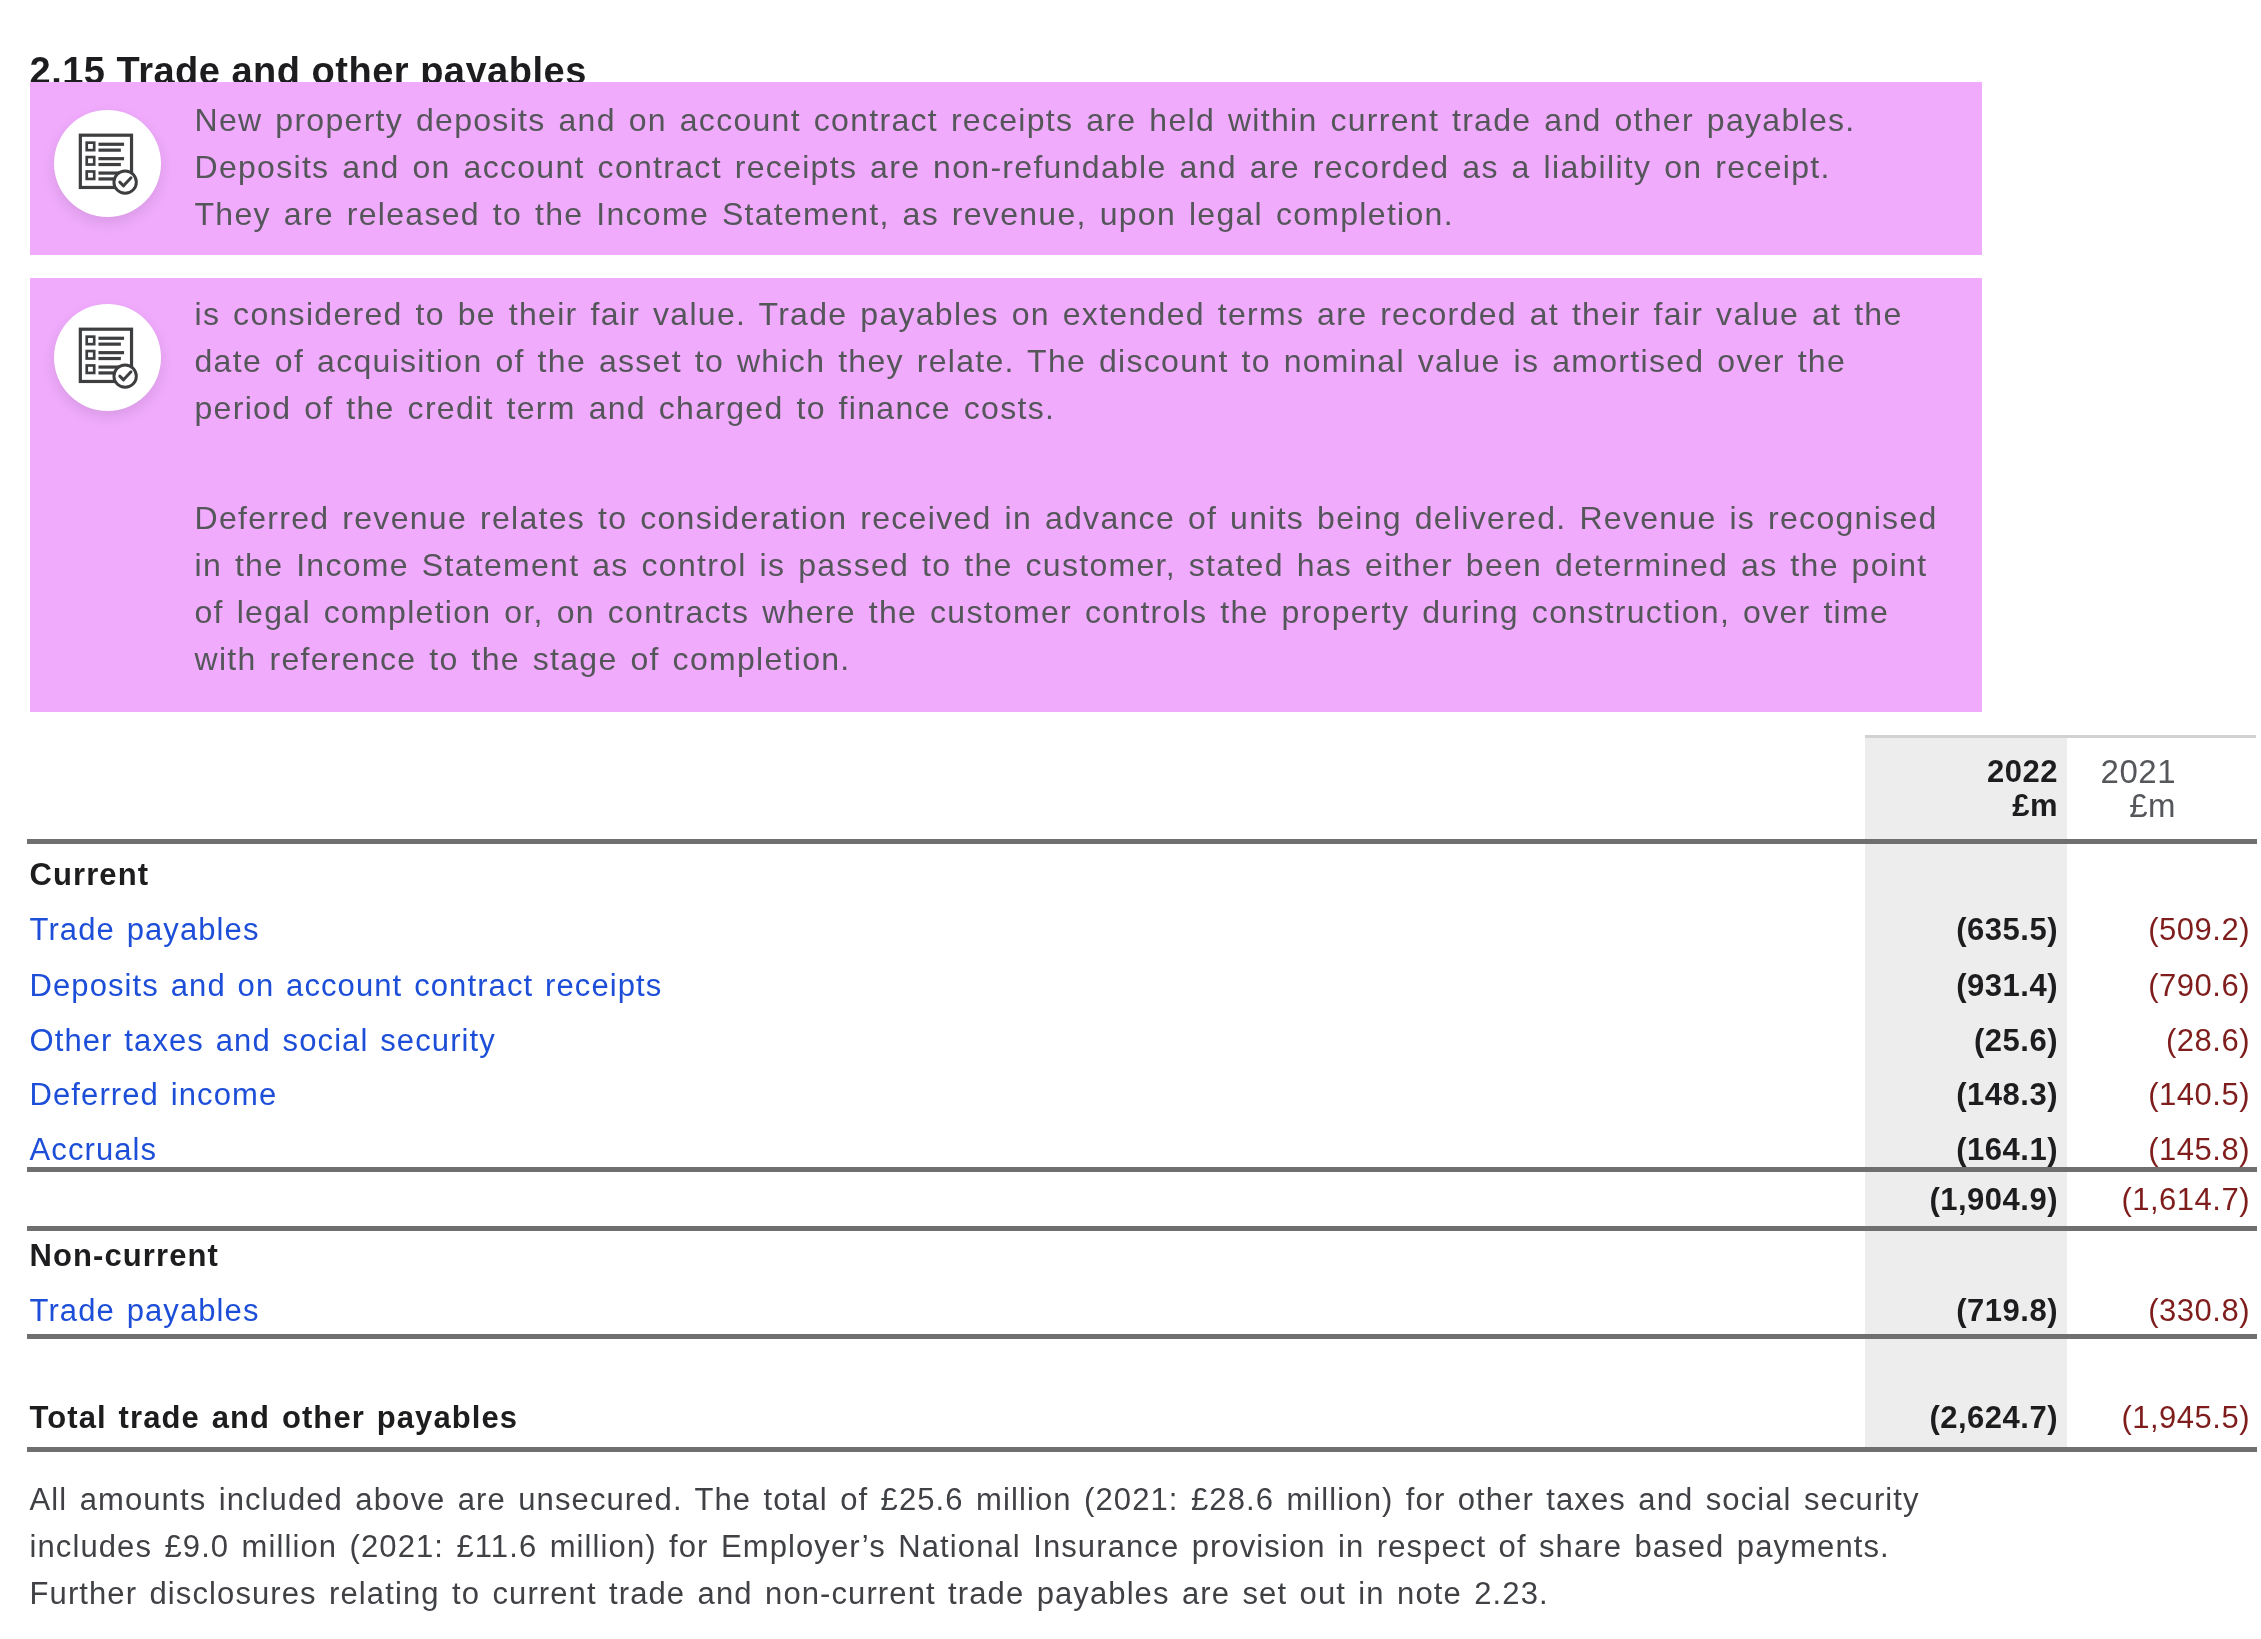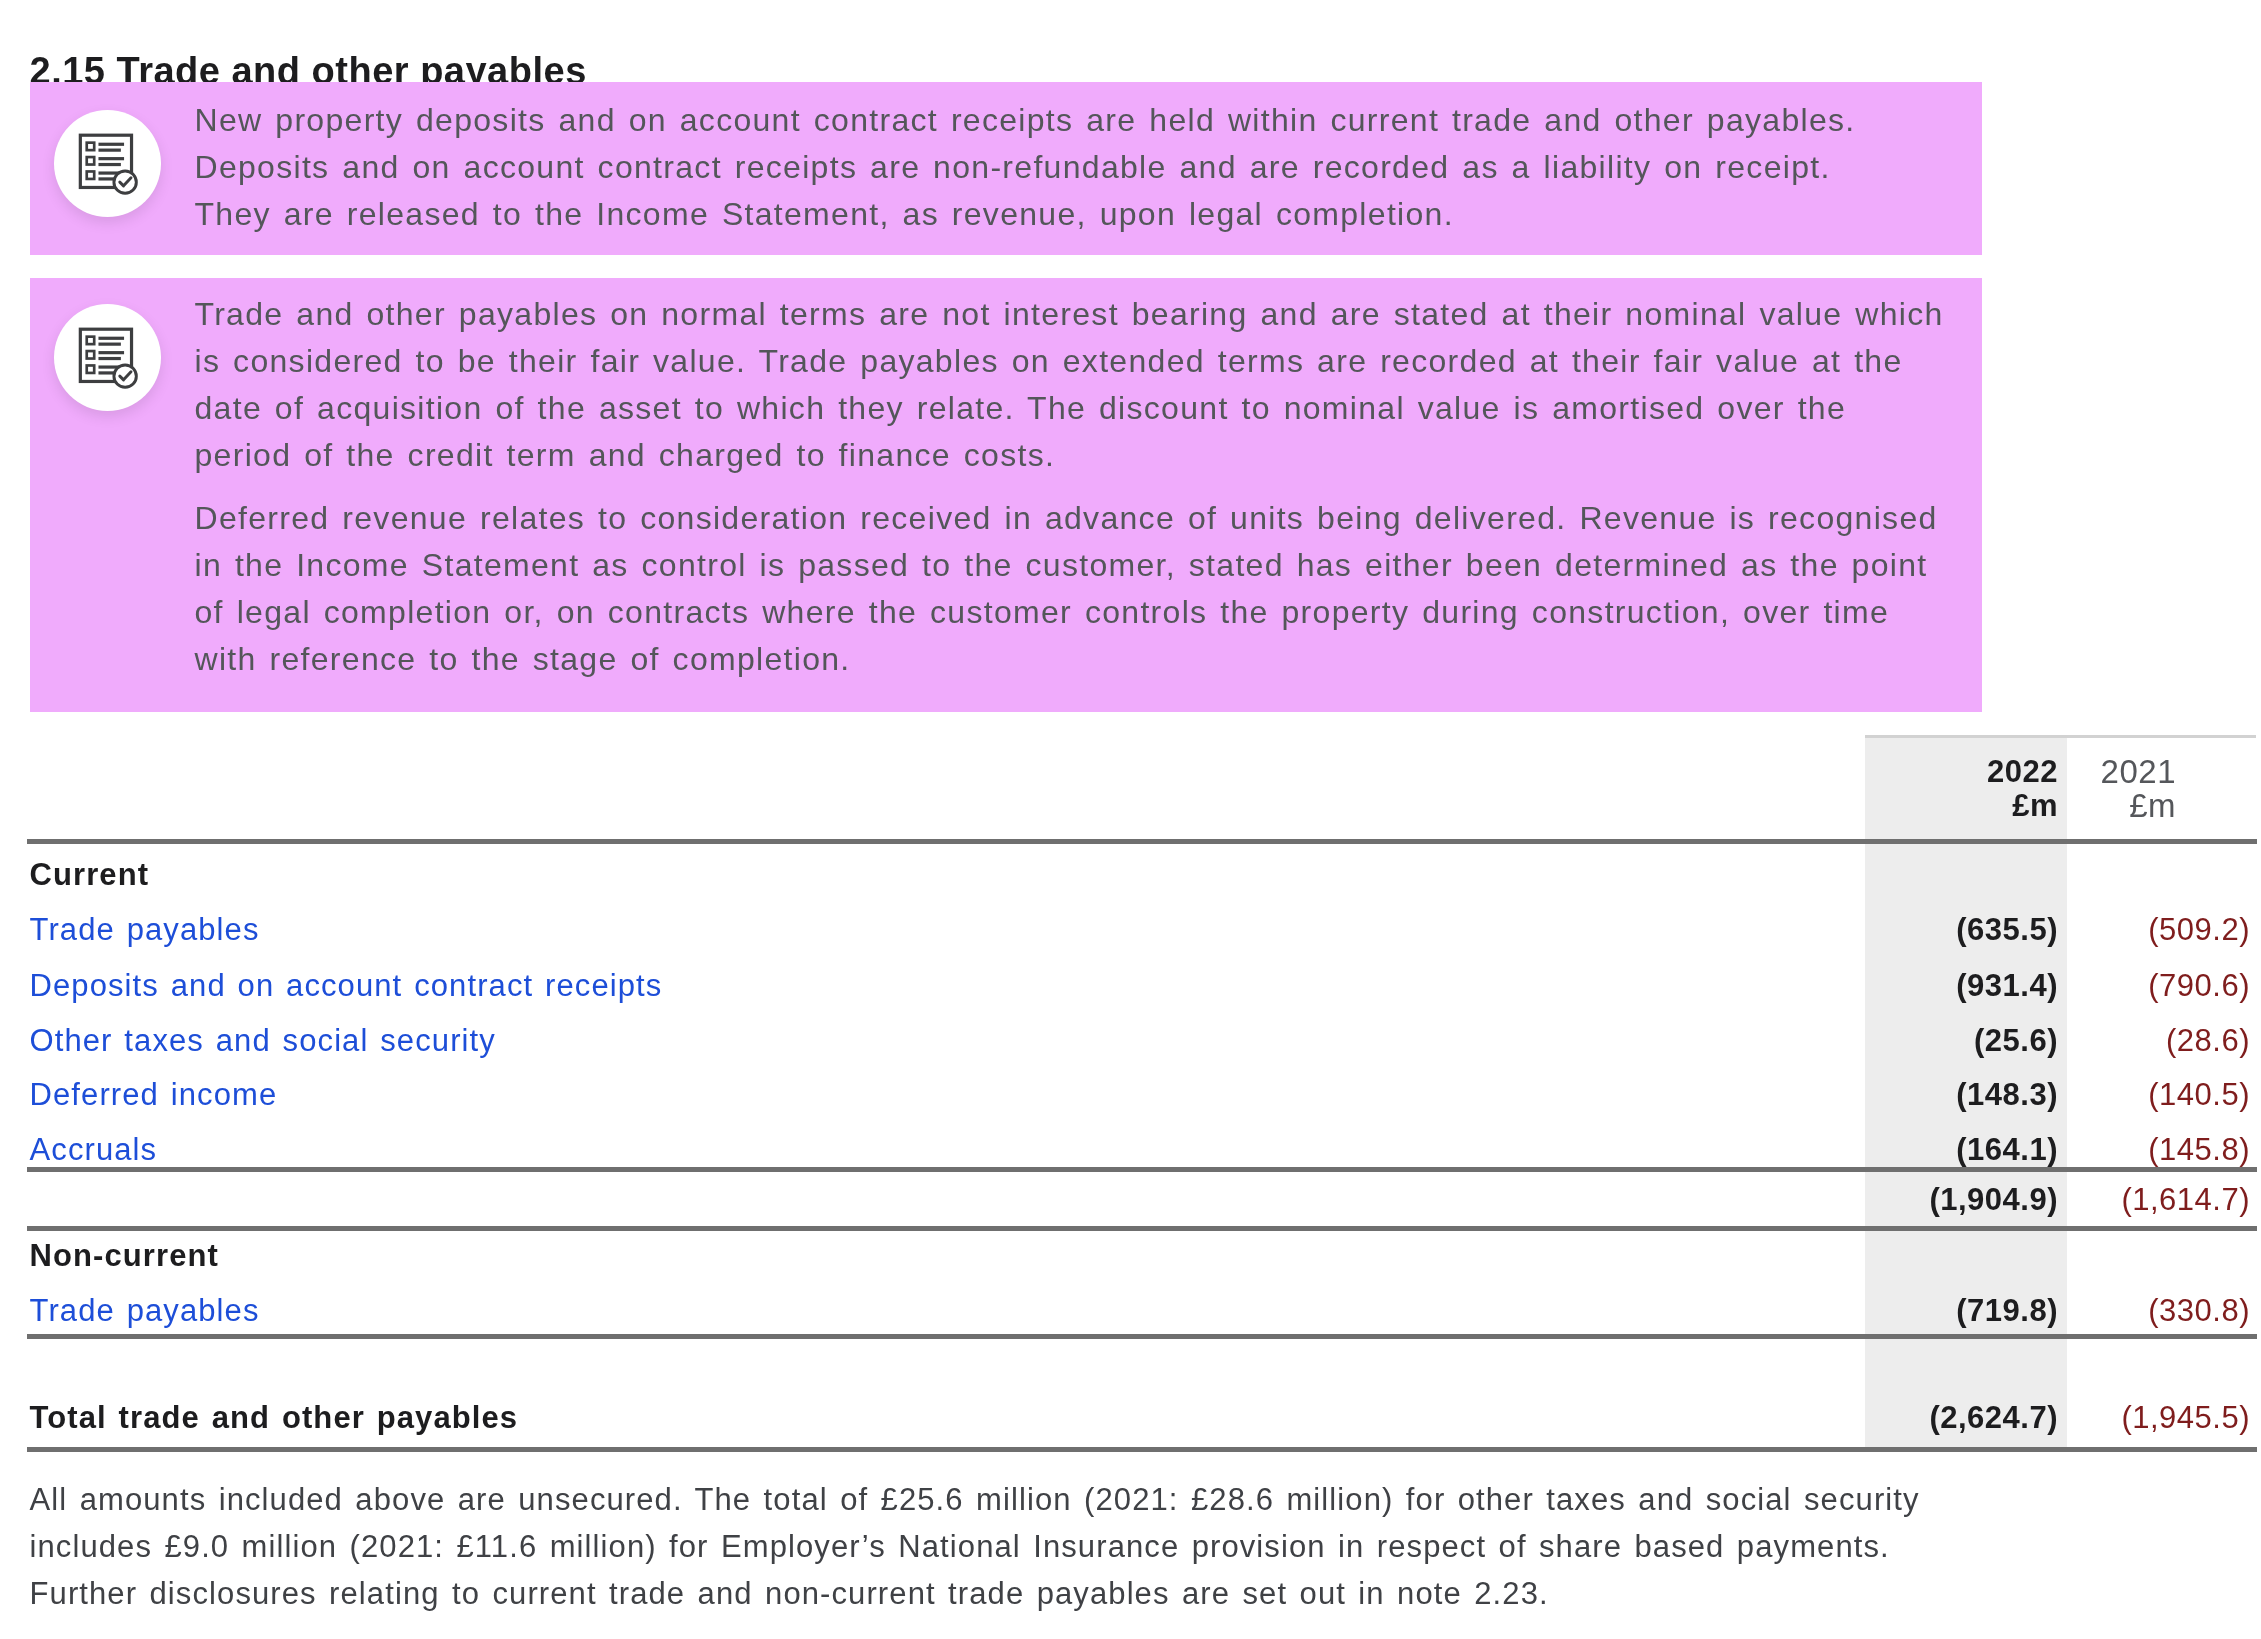--- a/index.html
+++ b/index.html
@@ -132,21 +132,20 @@
         <rect x="44" y="47" width="48" height="6" fill="#3d3e40"></rect>
         <rect x="44" y="58" width="42" height="6" fill="#3d3e40"></rect>
         <rect x="22" y="74" width="14" height="14" stroke="#3d3e40" stroke-width="5"></rect>
         <rect x="44" y="74" width="48" height="6" fill="#3d3e40"></rect>
         <rect x="44" y="85" width="36" height="6" fill="#3d3e40"></rect>
         <circle cx="94" cy="94" r="21" fill="#ffffff" stroke="#3d3e40" stroke-width="5.5"></circle>
         <path d="M84 94 l7 7 l14 -15" stroke="#3d3e40" stroke-width="5.5" stroke-linecap="round" stroke-linejoin="round"></path>
       </svg>
     </span>
     <div class="box-text p1">
-      <div>Trade and other payables on normal terms are not interest bearing and are stated at their nominal value which</div>
       <div>is considered to be their fair value. Trade payables on extended terms are recorded at their fair value at the</div>
       <div>date of acquisition of the asset to which they relate. The discount to nominal value is amortised over the</div>
       <div>period of the credit term and charged to finance costs.</div>
     </div>
     <div class="box-text p2">
       <div>Deferred revenue relates to consideration received in advance of units being delivered. Revenue is recognised</div>
       <div>in the Income Statement as control is passed to the customer, stated has either been determined as the point</div>
       <div>of legal completion or, on contracts where the customer controls the property during construction, over time</div>
       <div>with reference to the stage of completion.</div>
     </div>

